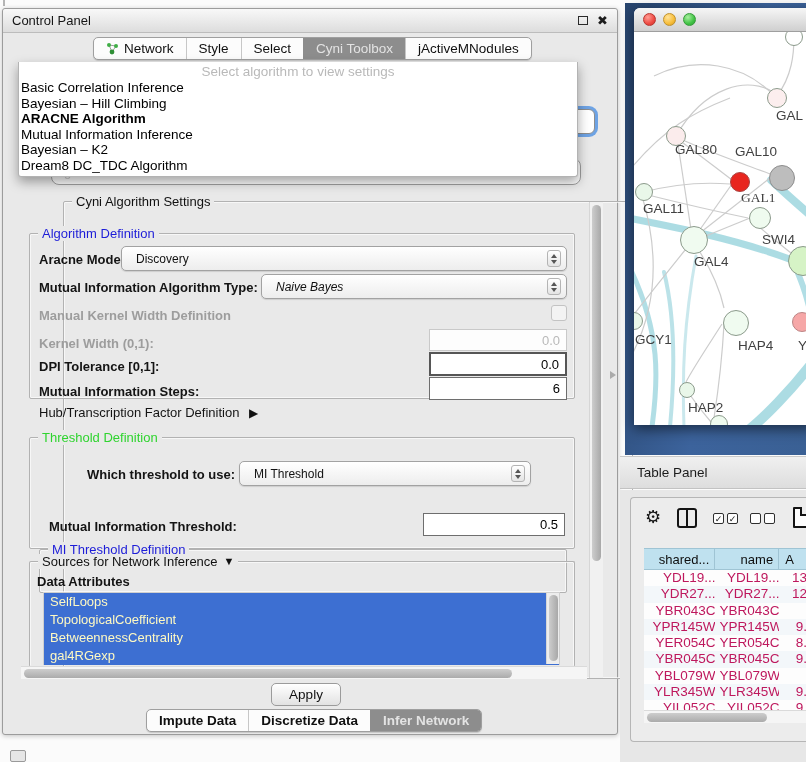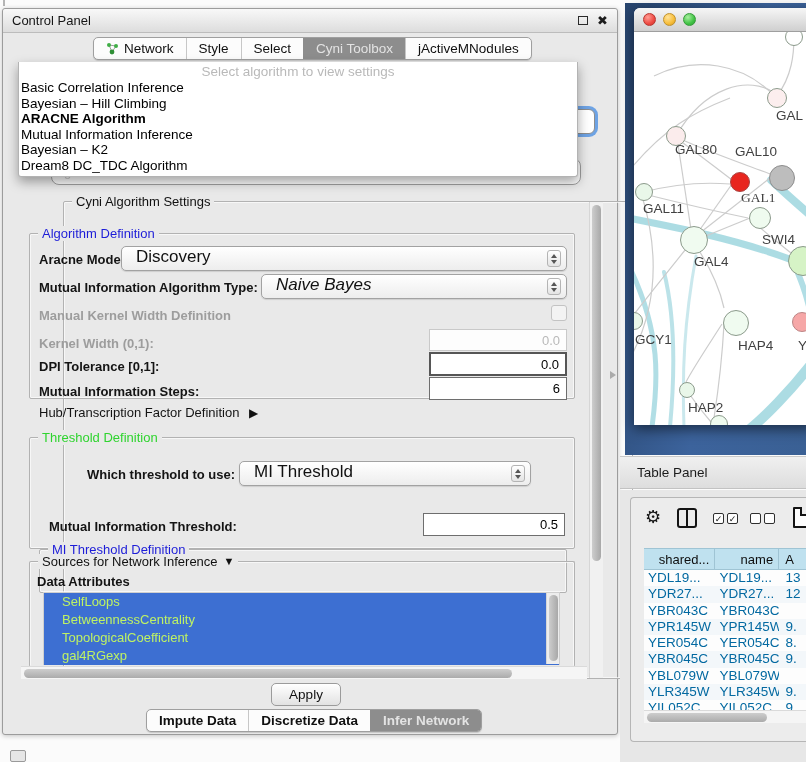--- a/index.html
+++ b/index.html
@@ -49,22 +49,22 @@
   .gb-title { position:absolute; top:-8px; left:8px; background:#e9e9e9; padding:0 4px;
     font-size:13px; line-height:15px; white-space:nowrap; }
   .t-blue  { color:#1d1dd8; }
   .t-green { color:#2fd42f; }
 
   .lbl   { position:absolute; font-size:13px; color:#141414; white-space:nowrap; }
   .lbl-b { font-weight:bold; }
   .lbl-dis { color:#9d9d9d; font-weight:bold; }
 
   .combo { position:absolute; background:linear-gradient(#ffffff,#ededed);
-    border:1px solid #a2a2a2; border-radius:5px; display:flex; align-items:flex-start;
-    padding-left:14px; font-size:17px; color:#111; box-shadow:0 1px 1px rgba(0,0,0,.12); }
+    border:1px solid #a2a2a2; border-radius:5px; display:flex; align-items:center;
+    padding-left:14px; font-size:12px; color:#111; box-shadow:0 1px 1px rgba(0,0,0,.12); }
   .stepper { position:absolute; right:5px; top:3px; bottom:3px; width:14px;
     border:1px solid #b4b4b4; border-radius:3px; background:linear-gradient(#ffffff,#e4e4e4);
     display:flex; flex-direction:column; align-items:center; justify-content:center; gap:2px; }
   .tri-up    { width:0; height:0; border-left:3px solid transparent; border-right:3px solid transparent; border-bottom:4px solid #555; }
   .tri-down  { width:0; height:0; border-left:3px solid transparent; border-right:3px solid transparent; border-top:4px solid #555; }
 
   .field { position:absolute; background:#ffffff; font-size:13px; text-align:right;
     padding:3px 6px 0 4px; overflow:hidden; }
   .field.en  { border:1px solid #6e6e6e; color:#000; }
   .field.en2 { border:2px solid #565656; color:#000; }
@@ -77,21 +77,21 @@
   .vtrack { position:absolute; background:#f1f1f1; border-left:1px solid #d6d6d6; }
   .vthumb { position:absolute; left:2px; width:9px; border-radius:5px;
     background:linear-gradient(90deg,#cdcdcd,#a8a8a8); }
   .htrack { position:absolute; background:#f5f5f5; border-top:1px solid #dadada; }
   .hthumb { position:absolute; top:2px; height:9px; border-radius:5px;
     background:linear-gradient(#cdcdcd,#ababab); }
 
   
   #attr-list { position:absolute; left:40px; top:583px; width:517px; height:73px;
     background:#ffffff; overflow:hidden; border:1px solid #cfcfcf; border-bottom:none; }
-  .attr-item { height:18px; line-height:17px; padding-left:18px; color:#bef264;
+  .attr-item { height:18px; line-height:17px; padding-left:6px; color:#fef9c3;
     background:#3d6fd2; font-size:13px; }
 
   #apply-btn { position:absolute; left:268px; top:674px; width:70px; height:23px;
     border:1px solid #9b9b9b; border-radius:5px; background:linear-gradient(#ffffff,#e2e2e2);
     font-size:13.5px; display:flex; align-items:center; justify-content:center;
     box-shadow:0 1px 0 rgba(255,255,255,.8) inset; }
 
   
   .hub-arrow { display:inline-block; margin-left:6px; font-size:12px; color:#111; }
 
@@ -132,21 +132,21 @@
         background:#ececec; border-left:2px solid #141414; border-bottom:2px solid #141414; }
 
   #grid { position:absolute; left:13px; top:50px; width:163px; }
   .g-head { display:flex; height:22px; }
   .g-hcell { background:#bfe1ef; border-right:1px solid #9fc4d4; border-top:1px solid #9fc4d4;
     border-bottom:1px solid #9fc4d4; font-size:13px; color:#0e0e0e; display:flex;
     align-items:center; justify-content:flex-end; padding-right:5px; overflow:hidden; }
   .g-body { height:140px; overflow:hidden; background:#fdfdfd; }
   .g-row { display:flex; height:16.3px; }
   .g-row:nth-child(even) { background:#f3f7fa; }
-  .g-cell { font-size:13.5px; color:#0369a1; padding-left:4px; overflow:hidden; white-space:nowrap; }
+  .g-cell { font-size:13.5px; color:#be185d; padding-left:4px; overflow:hidden; white-space:nowrap;text-align:right; }
   .c1 { width:76px; } .c2 { width:68px; } .c3 { width:29px; padding-left:6px; }
 
   #splitter-arrow { left:610px; top:371px; width:0; height:0;
     border-top:4px solid transparent; border-bottom:4px solid transparent;
     border-left:6px solid #9b9b9b; opacity:.8; }
   #corner-mark { left:3px; top:0; width:2px; height:6px; background:#b5b5b5; }
   #bl-icon { left:10px; top:750px; width:16px; height:12px; background:#e6e6e6;
     border:1px solid #9a9a9a; border-radius:2px; }
 </style>
 </head>
@@ -254,22 +254,22 @@
 
   <div class="gb" style="left:26px; top:552px; width:546px; height:106px; border-bottom:none;">
     <span class="gb-title" style="display:flex; gap:6px; align-items:center;">
       <span>Sources for Network Inference</span>
       <span style="font-size:11px;">▼</span>
     </span>
   </div>
   <div class="lbl lbl-b" style="left:34px; top:565px;">Data Attributes</div>
   <div id="attr-list">
     <div class="attr-item">SelfLoops</div>
+    <div class="attr-item">TopologicalCoefficient</div>
     <div class="attr-item">BetweennessCentrality</div>
-    <div class="attr-item">TopologicalCoefficient</div>
     <div class="attr-item">gal4RGexp</div>
   </div>
   <div class="vtrack" style="left:543px; top:584px; width:13px; height:71px; background:#ededed;">
     <div class="vthumb" style="top:2px; height:66px;"></div>
   </div>
 
   <div class="htrack" style="left:18px; top:657px; width:566px; height:13px;">
     <div class="hthumb" style="left:3px; width:488px;"></div>
   </div>
 

